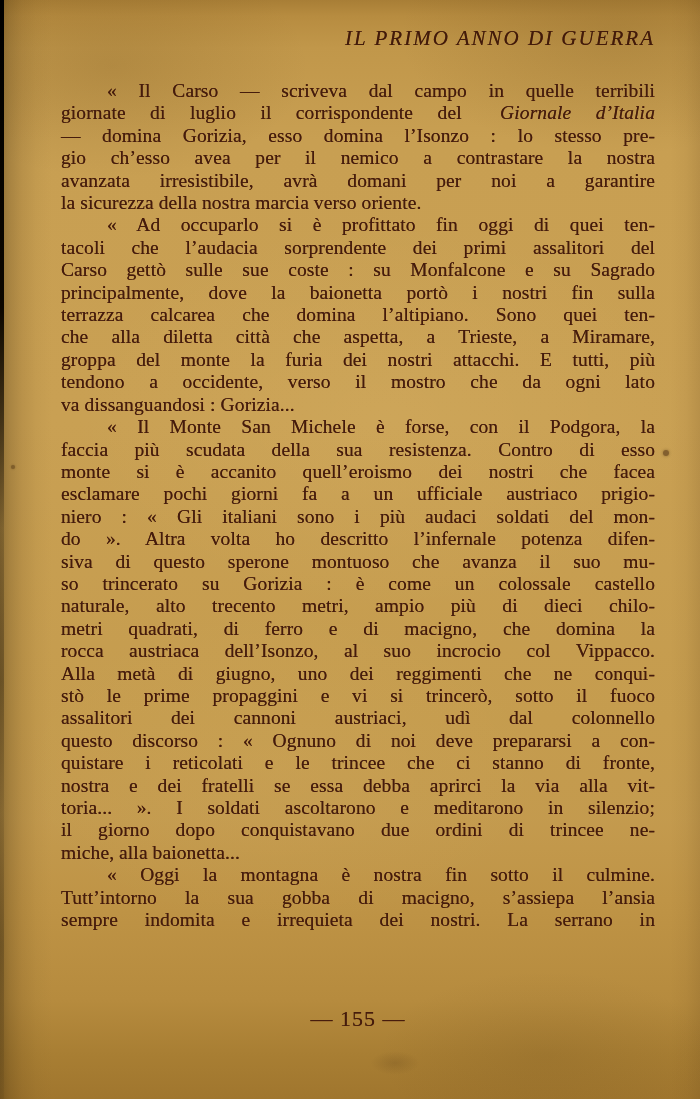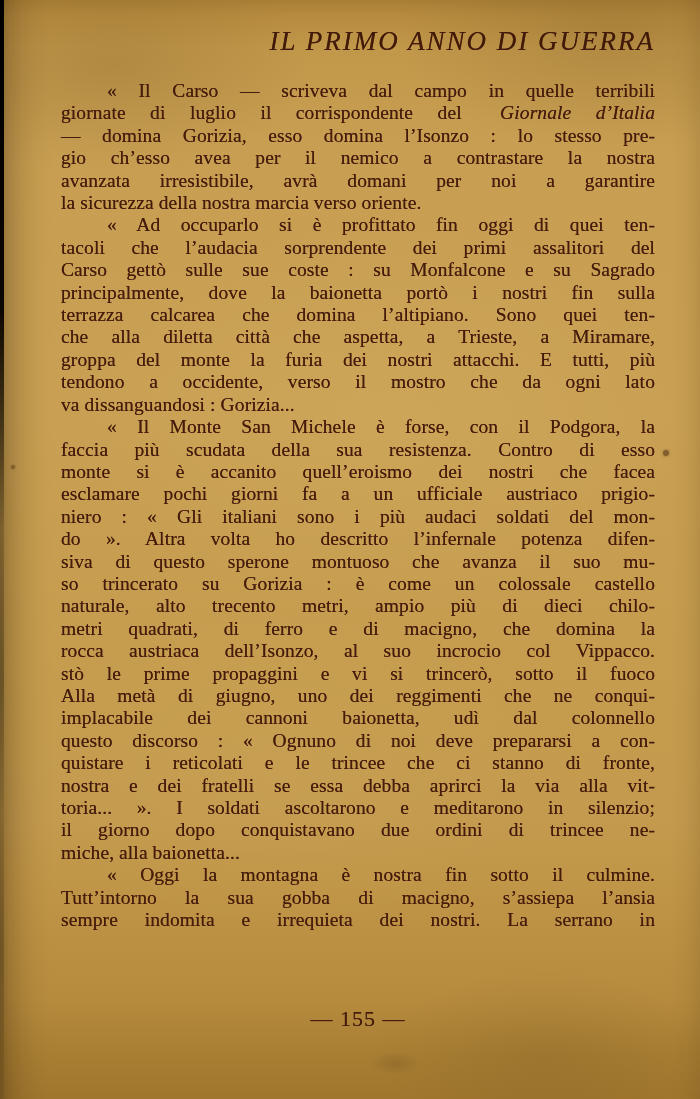--- a/index.html
+++ b/index.html
@@ -26,21 +26,21 @@
   }
   .edge-sliver {
     position: absolute; left: 0; top: 0; width: 4px; height: 100%; pointer-events: none;
     background: linear-gradient(180deg,
       #000000 0%, #0c0700 28%, rgba(12,7,0,0.62) 38%, rgba(12,7,0,0.18) 48%,
       rgba(12,7,0,0.30) 62%, rgba(12,7,0,0.10) 74%, rgba(12,7,0,0.22) 86%, rgba(12,7,0,0.05) 100%);
   }
   .running-head {
     position: absolute; left: 61px; top: 26px; width: 594px; margin: 0;
     text-align: right; font-style: italic; font-weight: normal;
-    font-size: 27px; letter-spacing: 2px; color: #421a0a;
+    font-size: 21px; letter-spacing: 2px; color: #421a0a;
     text-shadow: 0 0 0.6px rgba(66,26,10,0.75);
   }
   .text-block {
     position: absolute; left: 61px; top: 80px; width: 594px;
     font-size: 19.5px; line-height: 22.4px; color: #451b0c;
     text-shadow: 0 0 0.5px rgba(69,27,12,0.8);
     letter-spacing: 0.1px;
   }
   .ln { text-align: justify; text-align-last: justify; white-space: normal; }
   .ln.end { text-align-last: left; }
@@ -98,23 +98,23 @@
       <div class="ln">faccia più scudata della sua resistenza. Contro di esso</div>
       <div class="ln">monte si è accanito quell’eroismo dei nostri che facea</div>
       <div class="ln">esclamare pochi giorni fa a un ufficiale austriaco prigio-</div>
       <div class="ln">niero : « Gli italiani sono i più audaci soldati del mon-</div>
       <div class="ln">do ». Altra volta ho descritto l’infernale potenza difen-</div>
       <div class="ln">siva di questo sperone montuoso che avanza il suo mu-</div>
       <div class="ln">so trincerato su Gorizia : è come un colossale castello</div>
       <div class="ln">naturale, alto trecento metri, ampio più di dieci chilo-</div>
       <div class="ln">metri quadrati, di ferro e di macigno, che domina la</div>
       <div class="ln">rocca austriaca dell’Isonzo, al suo incrocio col Vippacco.</div>
+      <div class="ln">Alla metà di giugno, uno dei reggimenti che ne conqui-</div>
       <div class="ln">stò le prime propaggini e vi si trincerò, sotto il fuoco</div>
-      <div class="ln">Alla metà di giugno, uno dei reggimenti che ne conqui-</div>
-      <div class="ln">implacabile dei cannoni baionetta, udì dal colonnello</div>
+      <div class="ln">assalitori dei cannoni austriaci, udì dal colonnello</div>
       <div class="ln">questo discorso : « Ognuno di noi deve prepararsi a con-</div>
       <div class="ln">quistare i reticolati e le trincee che ci stanno di fronte,</div>
       <div class="ln">nostra e dei fratelli se essa debba aprirci la via alla vit-</div>
       <div class="ln">toria... ». I soldati ascoltarono e meditarono in silenzio;</div>
       <div class="ln">il giorno dopo conquistavano due ordini di trincee ne-</div>
       <div class="ln end">miche, alla baionetta...</div>
     </div>
 
     <div class="para">
       <div class="ln ind">« Oggi la montagna è nostra fin sotto il culmine.</div>

